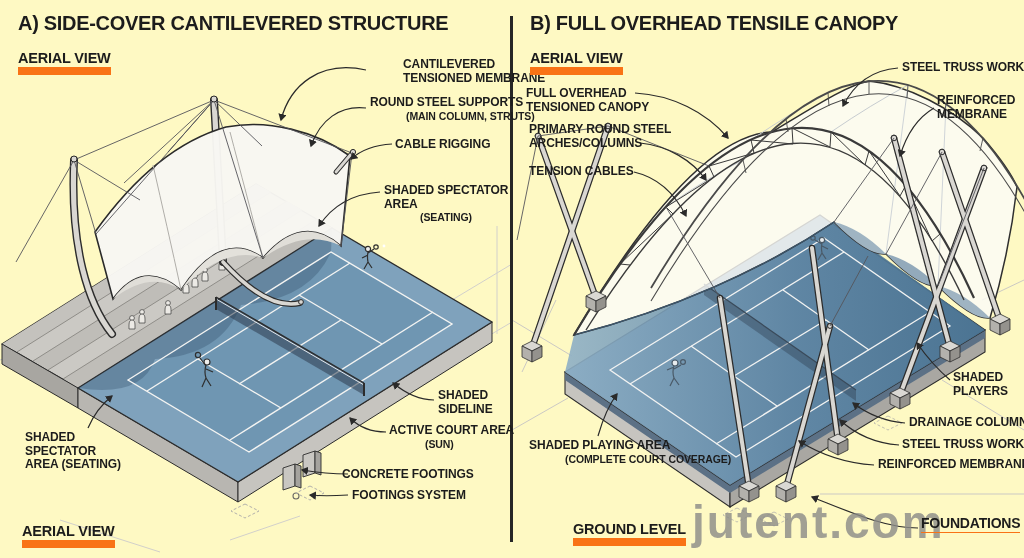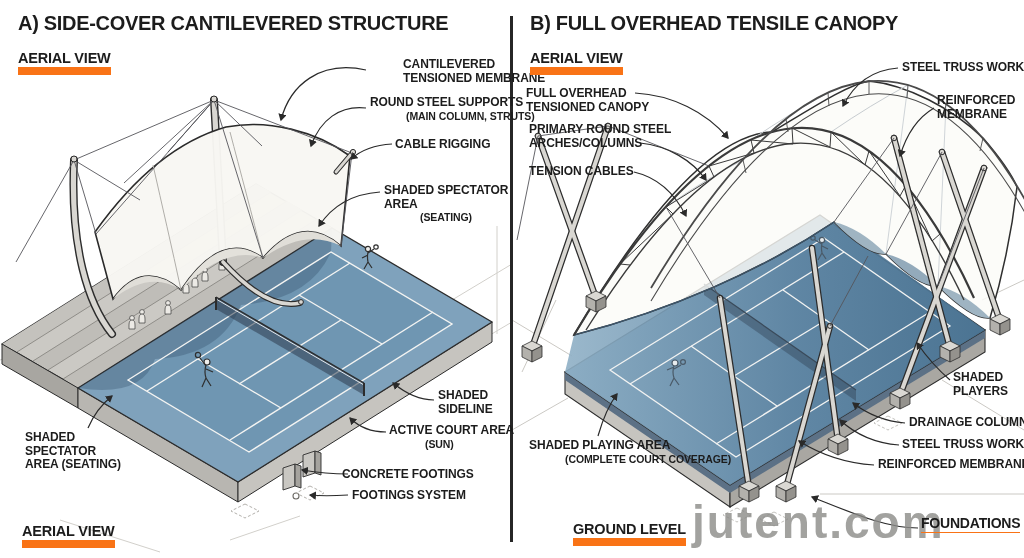--- a/index.html
+++ b/index.html
@@ -1,17 +1,17 @@
 <!DOCTYPE html>
 <html><head>
 <meta charset="utf-8">
 <style>
   html,body{margin:0;padding:0;}
   body{width:1024px;height:558px;background:#edebe6;font-family:"Liberation Sans",sans-serif;overflow:hidden;}
-  #stage{position:absolute;left:0;top:0;width:1024px;height:558px;overflow:hidden;background:#ffffff;}
+  #stage{position:absolute;left:0;top:0;width:1024px;height:558px;overflow:hidden;background:#fef9c3;}
   .ptitle{position:absolute;font-size:20px;font-weight:700;color:#1c1c1c;letter-spacing:-0.3px;white-space:nowrap;z-index:4;}
   .view{position:absolute;font-size:14.5px;font-weight:700;color:#1c1c1c;border-bottom:8px solid #f97316;padding-bottom:1px;white-space:nowrap;z-index:6;letter-spacing:-0.2px;}
   .co{position:absolute;font-size:12px;font-weight:700;color:#1c1c1c;line-height:13.5px;letter-spacing:-0.1px;white-space:nowrap;z-index:4;}
   .co .l{display:block;}
   .co .sub{font-size:10.5px;margin-left:36px;}
   svg{position:absolute;left:0;top:0;}
   #illoA{z-index:1;} #illoB{z-index:1;}
   #leaders{z-index:3;}
   #divider{position:absolute;left:510px;top:16px;width:3px;height:526px;background:#262626;z-index:2;}
   #watermark{position:absolute;left:692px;top:495px;font-size:46px;font-weight:700;color:#8b8b88;opacity:.8;letter-spacing:2px;z-index:5;white-space:nowrap;}

